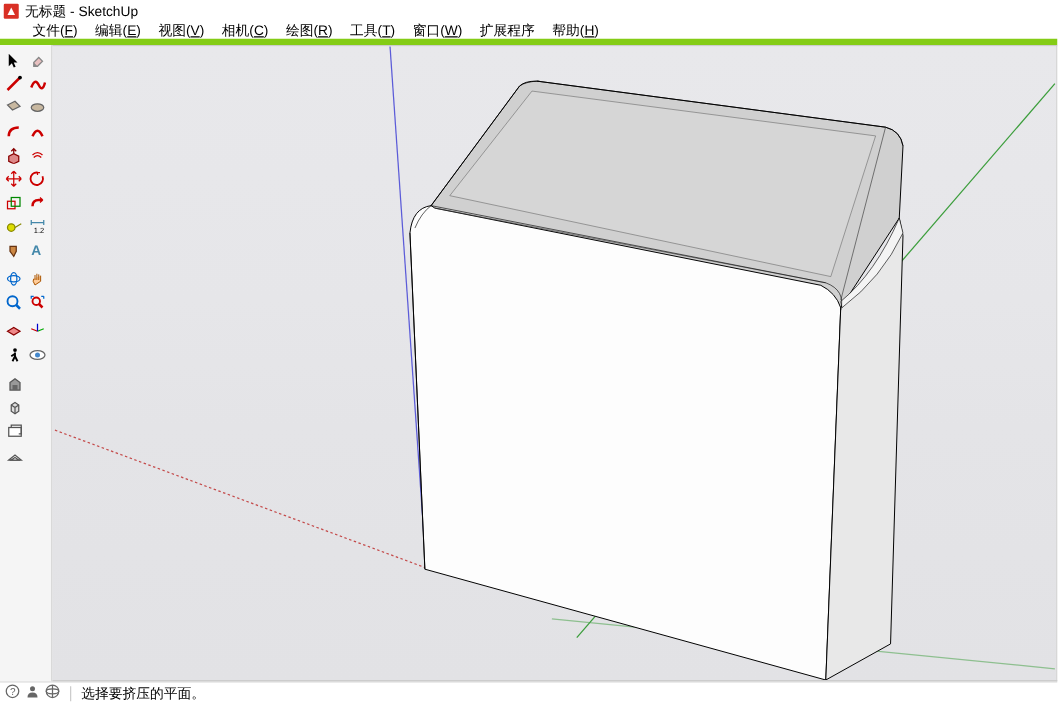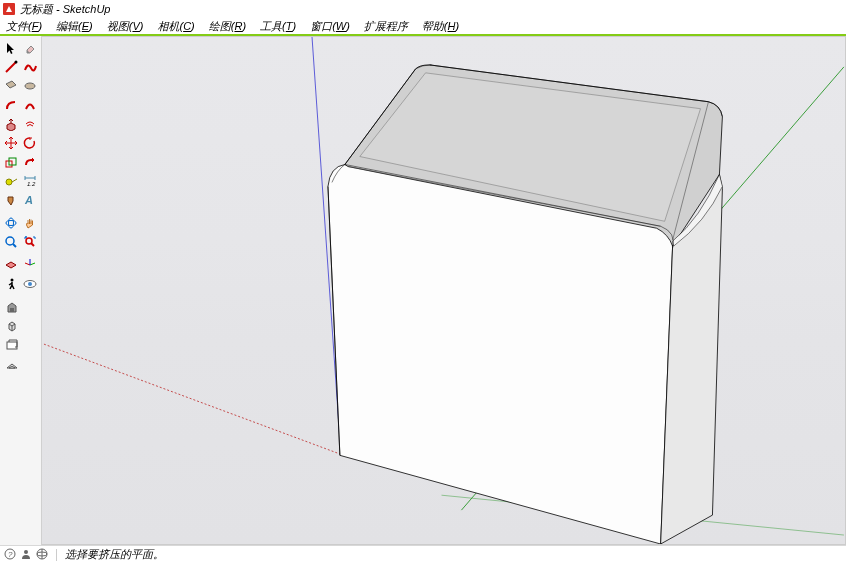--- a/index.html
+++ b/index.html
@@ -1,21 +1,21 @@
 <!DOCTYPE html>
 <html><head>
 <meta charset="utf-8">
 <style>
   * { margin: 0; padding: 0; box-sizing: border-box; }
   body { font-family: "Microsoft YaHei", Arial, sans-serif; font-size: 11px; width: 846px; height: 563px; overflow: hidden; background: #fff; color: #000; }
-  .app { display: flex; flex-direction: column; width: 100%; height: 100%; font-style: italic; }
+  .app { display: flex; flex-direction: column; width: 100%; height: 100%; }
   .titlebar { height: 18px; display: flex; align-items: center; padding-left: 2px; background: #fff; }
   .titlebar .logo { width: 14px; height: 14px; margin-right: 4px; display: inline-flex; align-items: center; justify-content: center; }
   .titlebar .title { font-size: 11px; }
-  .menubar { height: 18px; display: flex; align-items: center; padding-left: 0; gap: 2px; background: #fff; border-bottom: 2px solid #84cc16; }
+  .menubar { height: 18px; display: flex; align-items: center; padding-left: 20px; gap: 2px; background: #fff; border-bottom: 5px solid #84cc16; }
   .menubar .menu-item { font-size: 11px; padding: 1px 6px; cursor: default; }
   .menubar .menu-item u { text-decoration: underline; }
   .main { flex: 1; display: flex; position: relative; }
   .toolbar { width: 42px; background: #f5f5f5; border-right: 1px solid #d0d0d0; display: flex; flex-direction: column; padding: 2px; }
   .tool-row { display: flex; }
   .tool-btn { width: 19px; height: 19px; display: inline-flex; align-items: center; justify-content: center; cursor: pointer; margin: 0; }
   .tool-divider { height: 4px; width: 100%; }
   .canvas { flex: 1; position: relative; background: linear-gradient(180deg, #e8e8eb 0%, #e6e6e9 40%, #e4e4e7 60%, #e2e2e5 100%); overflow: hidden; border: 1px solid #ccc; border-left: none; }
   .canvas svg { position: absolute; top: 0; left: 0; width: 100%; height: 100%; }
   .statusbar { height: 18px; background: #fff; border-top: 1px solid #d8d8d8; display: flex; align-items: center; padding-left: 4px; font-size: 11px; gap: 6px; }

